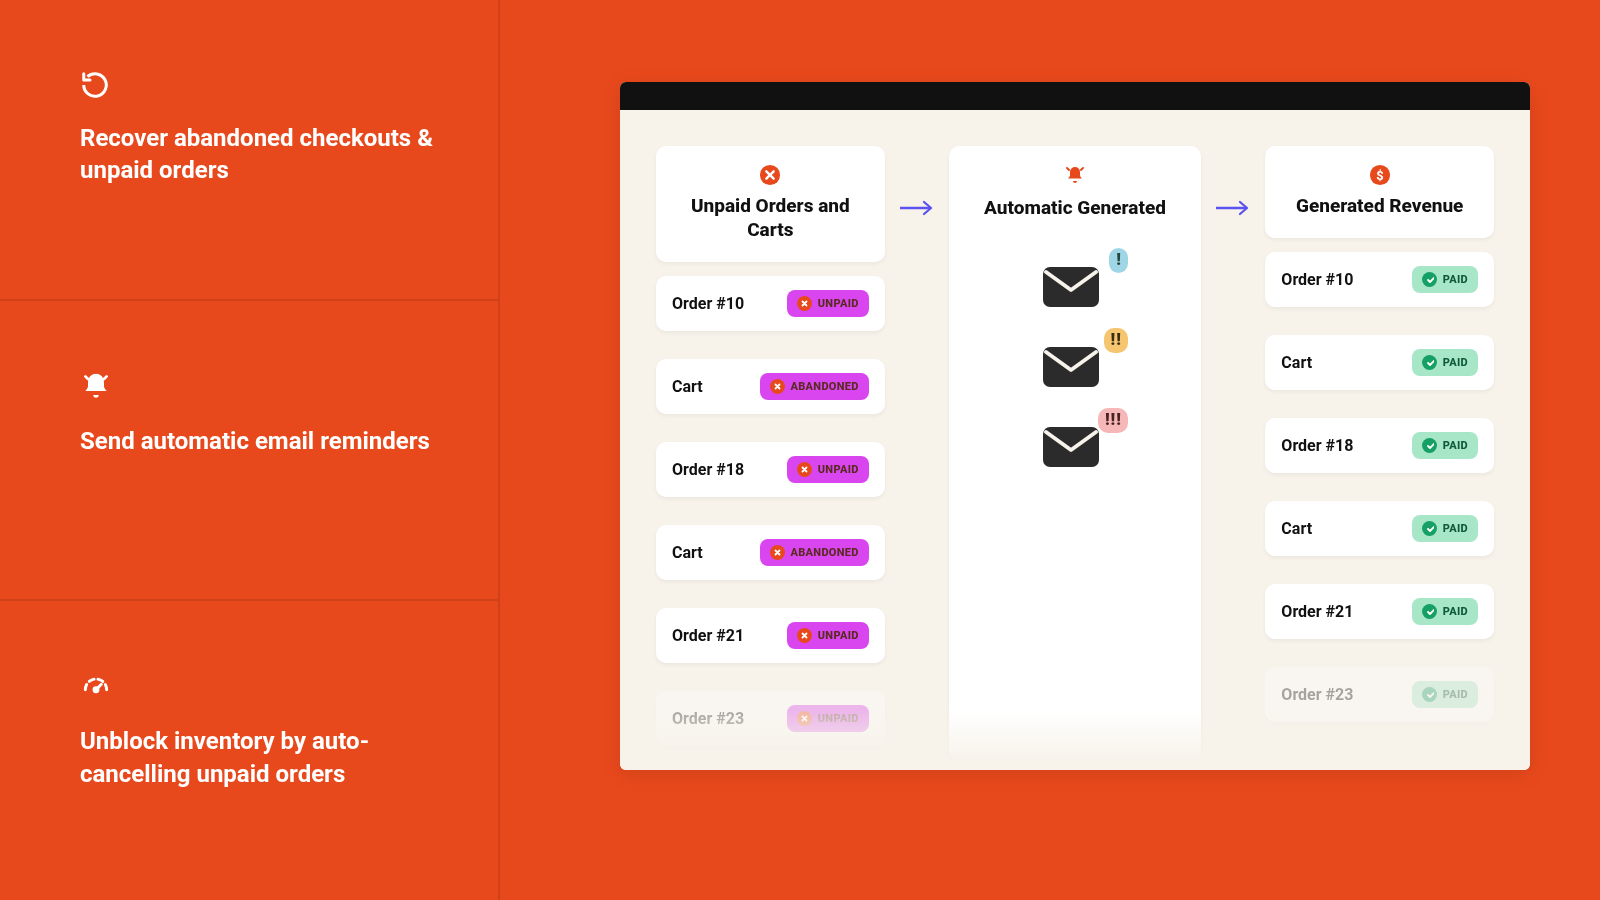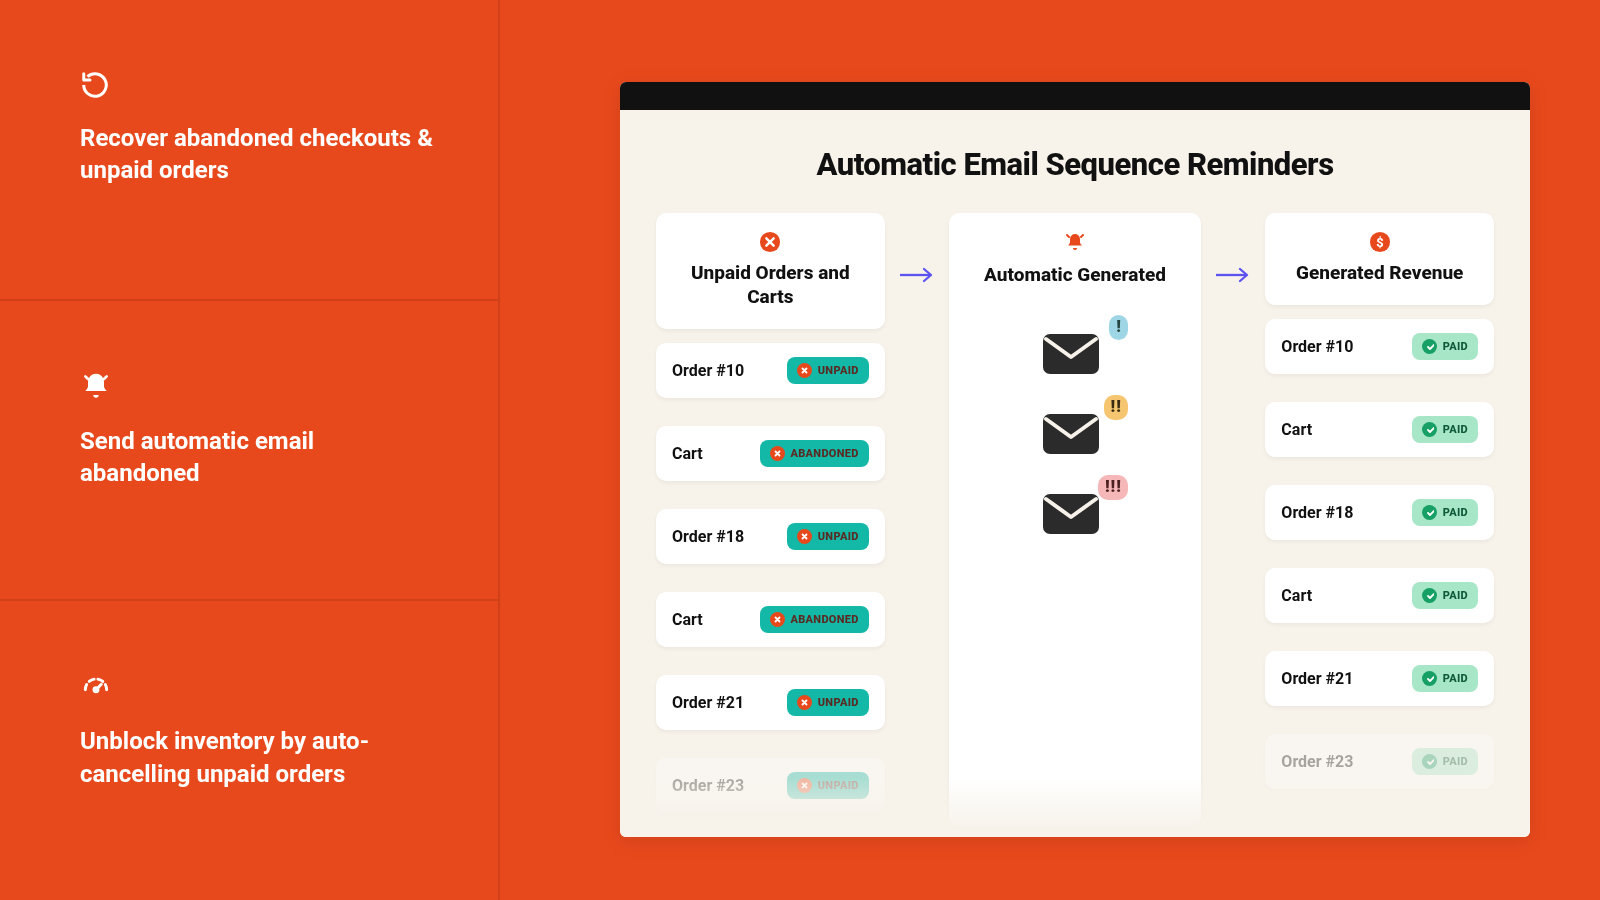--- a/index.html
+++ b/index.html
@@ -112,21 +112,21 @@
     align-items: center;
     gap: 6px;
     padding: 6px 10px;
     border-radius: 8px;
     font-size: 11px;
     font-weight: 800;
     letter-spacing: 0.3px;
     margin-left: 40px;
   }
   .badge-unpaid, .badge-abandoned {
-    background: #14b8a6;
+    background: #d946ef;
     color: #5a2a22;
   }
   .badge-paid {
     background: #a8e6c8;
     color: #0e5a38;
   }
   .badge .dot {
     width: 15px; height: 15px; border-radius: 50%;
     display: inline-flex; align-items: center; justify-content: center;
   }
@@ -201,39 +201,38 @@
     <div class="txt">Recover abandoned checkouts &amp; unpaid orders</div>
   </div>
   <div class="feature-block">
     <div class="ic">
       <svg width="32" height="32" viewBox="0 0 24 24" fill="#fff">
           <path d="M12 2a6 6 0 0 0-6 6v3.5c0 .8-.5 1.8-1.2 2.5L4 15h16l-.8-1c-.7-.7-1.2-1.7-1.2-2.5V8a6 6 0 0 0-6-6z"></path>
           <path d="M10 18a2 2 0 0 0 4 0"></path>
           <path d="M4 4l2 2M20 4l-2 2" stroke="#fff" stroke-width="2" stroke-linecap="round"></path>
         </svg>
     </div>
-    <div class="txt">Send automatic email abandoned</div>
+    <div class="txt">Send automatic email reminders</div>
   </div>
   <div class="feature-block">
     <div class="ic">
       <svg width="32" height="32" viewBox="0 0 24 24" fill="none" stroke="#fff" stroke-width="2.2" stroke-linecap="round">
           <path d="M4 14a8 8 0 1 1 16 0" stroke-dasharray="4 3"></path>
           <circle cx="12" cy="14" r="1.5" fill="#fff"></circle>
           <path d="M12 14l4-4"></path>
         </svg>
     </div>
     <div class="txt">Unblock inventory by auto-cancelling unpaid orders</div>
   </div>
 </div>
 
 <div class="right-col">
   <div class="window">
     <div class="window-bar"></div>
     <div class="window-inner" style="position:relative;">
-      <div class="win-title">Automatic Email Sequence Reminders</div>
 
       <div class="cols">
 
         <div class="card-col">
           <div class="card-head">
             <div class="ic">
               <svg width="22" height="22" viewBox="0 0 24 24">
                   <circle cx="12" cy="12" r="11" fill="#e8491c"></circle>
                   <path d="M8 8l8 8M16 8l-8 8" stroke="#fff" stroke-width="2.6" stroke-linecap="round"></path>
                 </svg>

